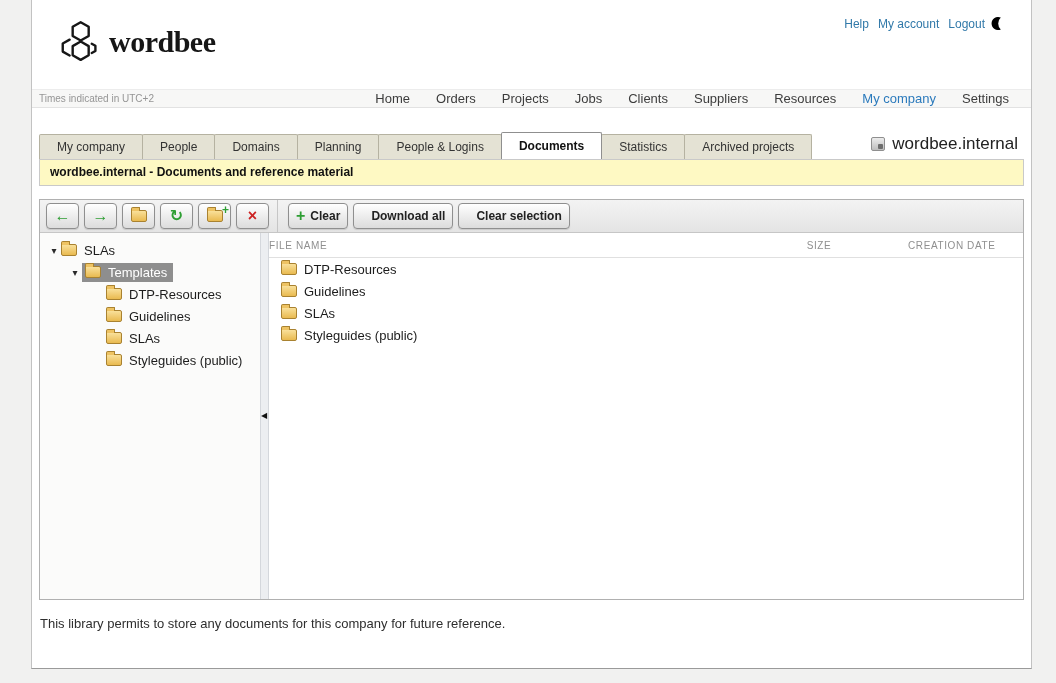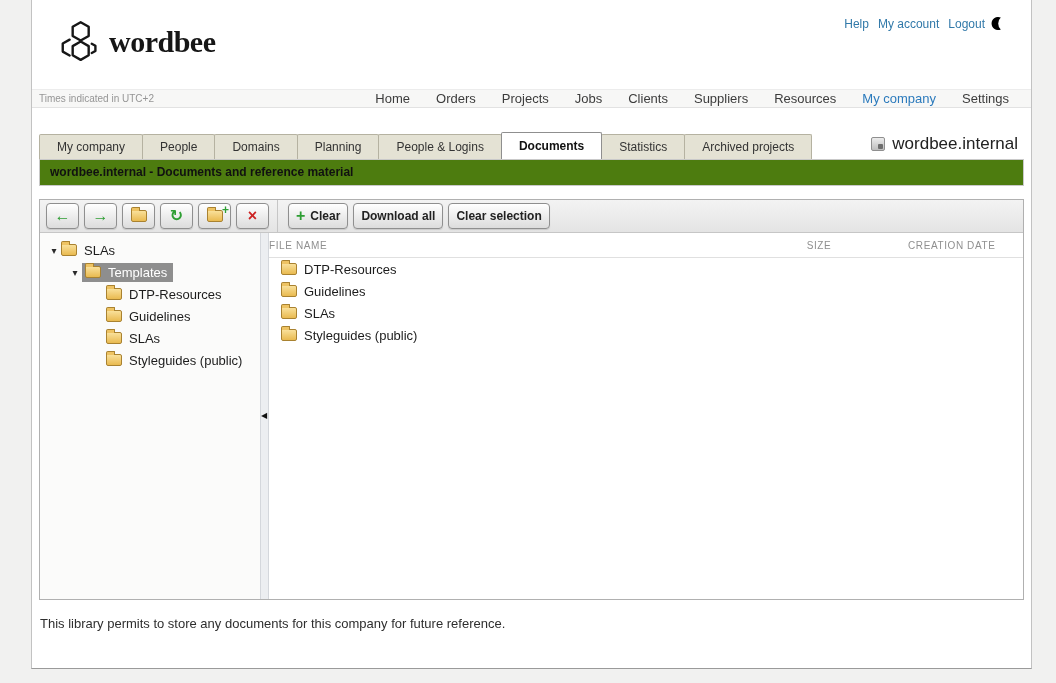--- a/index.html
+++ b/index.html
@@ -36,35 +36,35 @@
   .tab.active { background:#fff; border-color:#8f8f8f; font-weight:bold; color:#111;
                 height:27px; line-height:26px; z-index:3; }
   .tab-context { margin-left:auto; display:flex; align-items:center; gap:7px; padding:0 6px 5px 0; }
   .company-icon { width:14px; height:14px; border:1px solid #8f8f8f; border-radius:2px;
                   background:linear-gradient(#ececec,#bdbdbd); position:relative; }
   .company-icon::after { content:""; position:absolute; right:1px; bottom:1px; width:5px; height:5px;
                          background:#6d6d6d; border-radius:1px; }
   .tab-context .ctx-label { font-size:17px; color:#222; }
 
   
-  .titlebar { margin:0 7px; background:#4d7c0f; border:1px solid #c9c9c9;
+  .titlebar { margin:0 7px; background:#fef9c3; border:1px solid #c9c9c9;
               padding:5px 10px 6px 10px; font-size:12px; font-weight:bold; color:#111; }
 
   
   .browser { margin:13px 7px 0 7px; border:1px solid #b0b0b0; background:#fff; }
   .toolbar { height:33px; background:linear-gradient(#f3f3f3,#e4e4e4); border-bottom:1px solid #c6c6c6;
              display:flex; align-items:center; padding:0 6px; gap:5px; }
   .tbtn { height:26px; min-width:33px; border:1px solid #8f8f8f; border-radius:4px;
           background:linear-gradient(#ffffff,#dcdcdc); display:flex; align-items:center; justify-content:center;
           cursor:pointer; box-shadow:0 1px 1px rgba(0,0,0,.12); position:relative; padding:0 7px; }
   .tbtn .glyph { font-size:16px; line-height:1; font-weight:bold; }
   .g-green { color:#2e9e33; }
   .g-red  { color:#cc2222; font-size:18px; }
   .tbtn .label { font-size:12px; font-weight:bold; color:#222; margin-left:5px; }
-  .tbtn.textonly .label { margin-left:0; }
+  .tbtn.textonly .label { margin-left:10px; }
   .plus-badge { position:absolute; top:-1px; right:1px; color:#2e9e33; font-weight:bold; font-size:12px;
                 text-shadow:0 0 2px #fff; }
   .toolbar-divider { width:1px; height:33px; background:#c6c6c6; margin:0 5px 0 3px; align-self:center; }
 
   
   .folder { display:inline-block; position:relative; width:16px; height:12px; flex:none;
             background:linear-gradient(#f9e09a,#e9ba50); border:1px solid #a98230; border-radius:1px 2px 2px 2px;
             vertical-align:middle; }
   .folder::before { content:""; position:absolute; top:-4px; left:-1px; width:7px; height:3px;
                     background:#eec363; border:1px solid #a98230; border-bottom:none; border-radius:2px 1px 0 0; }

